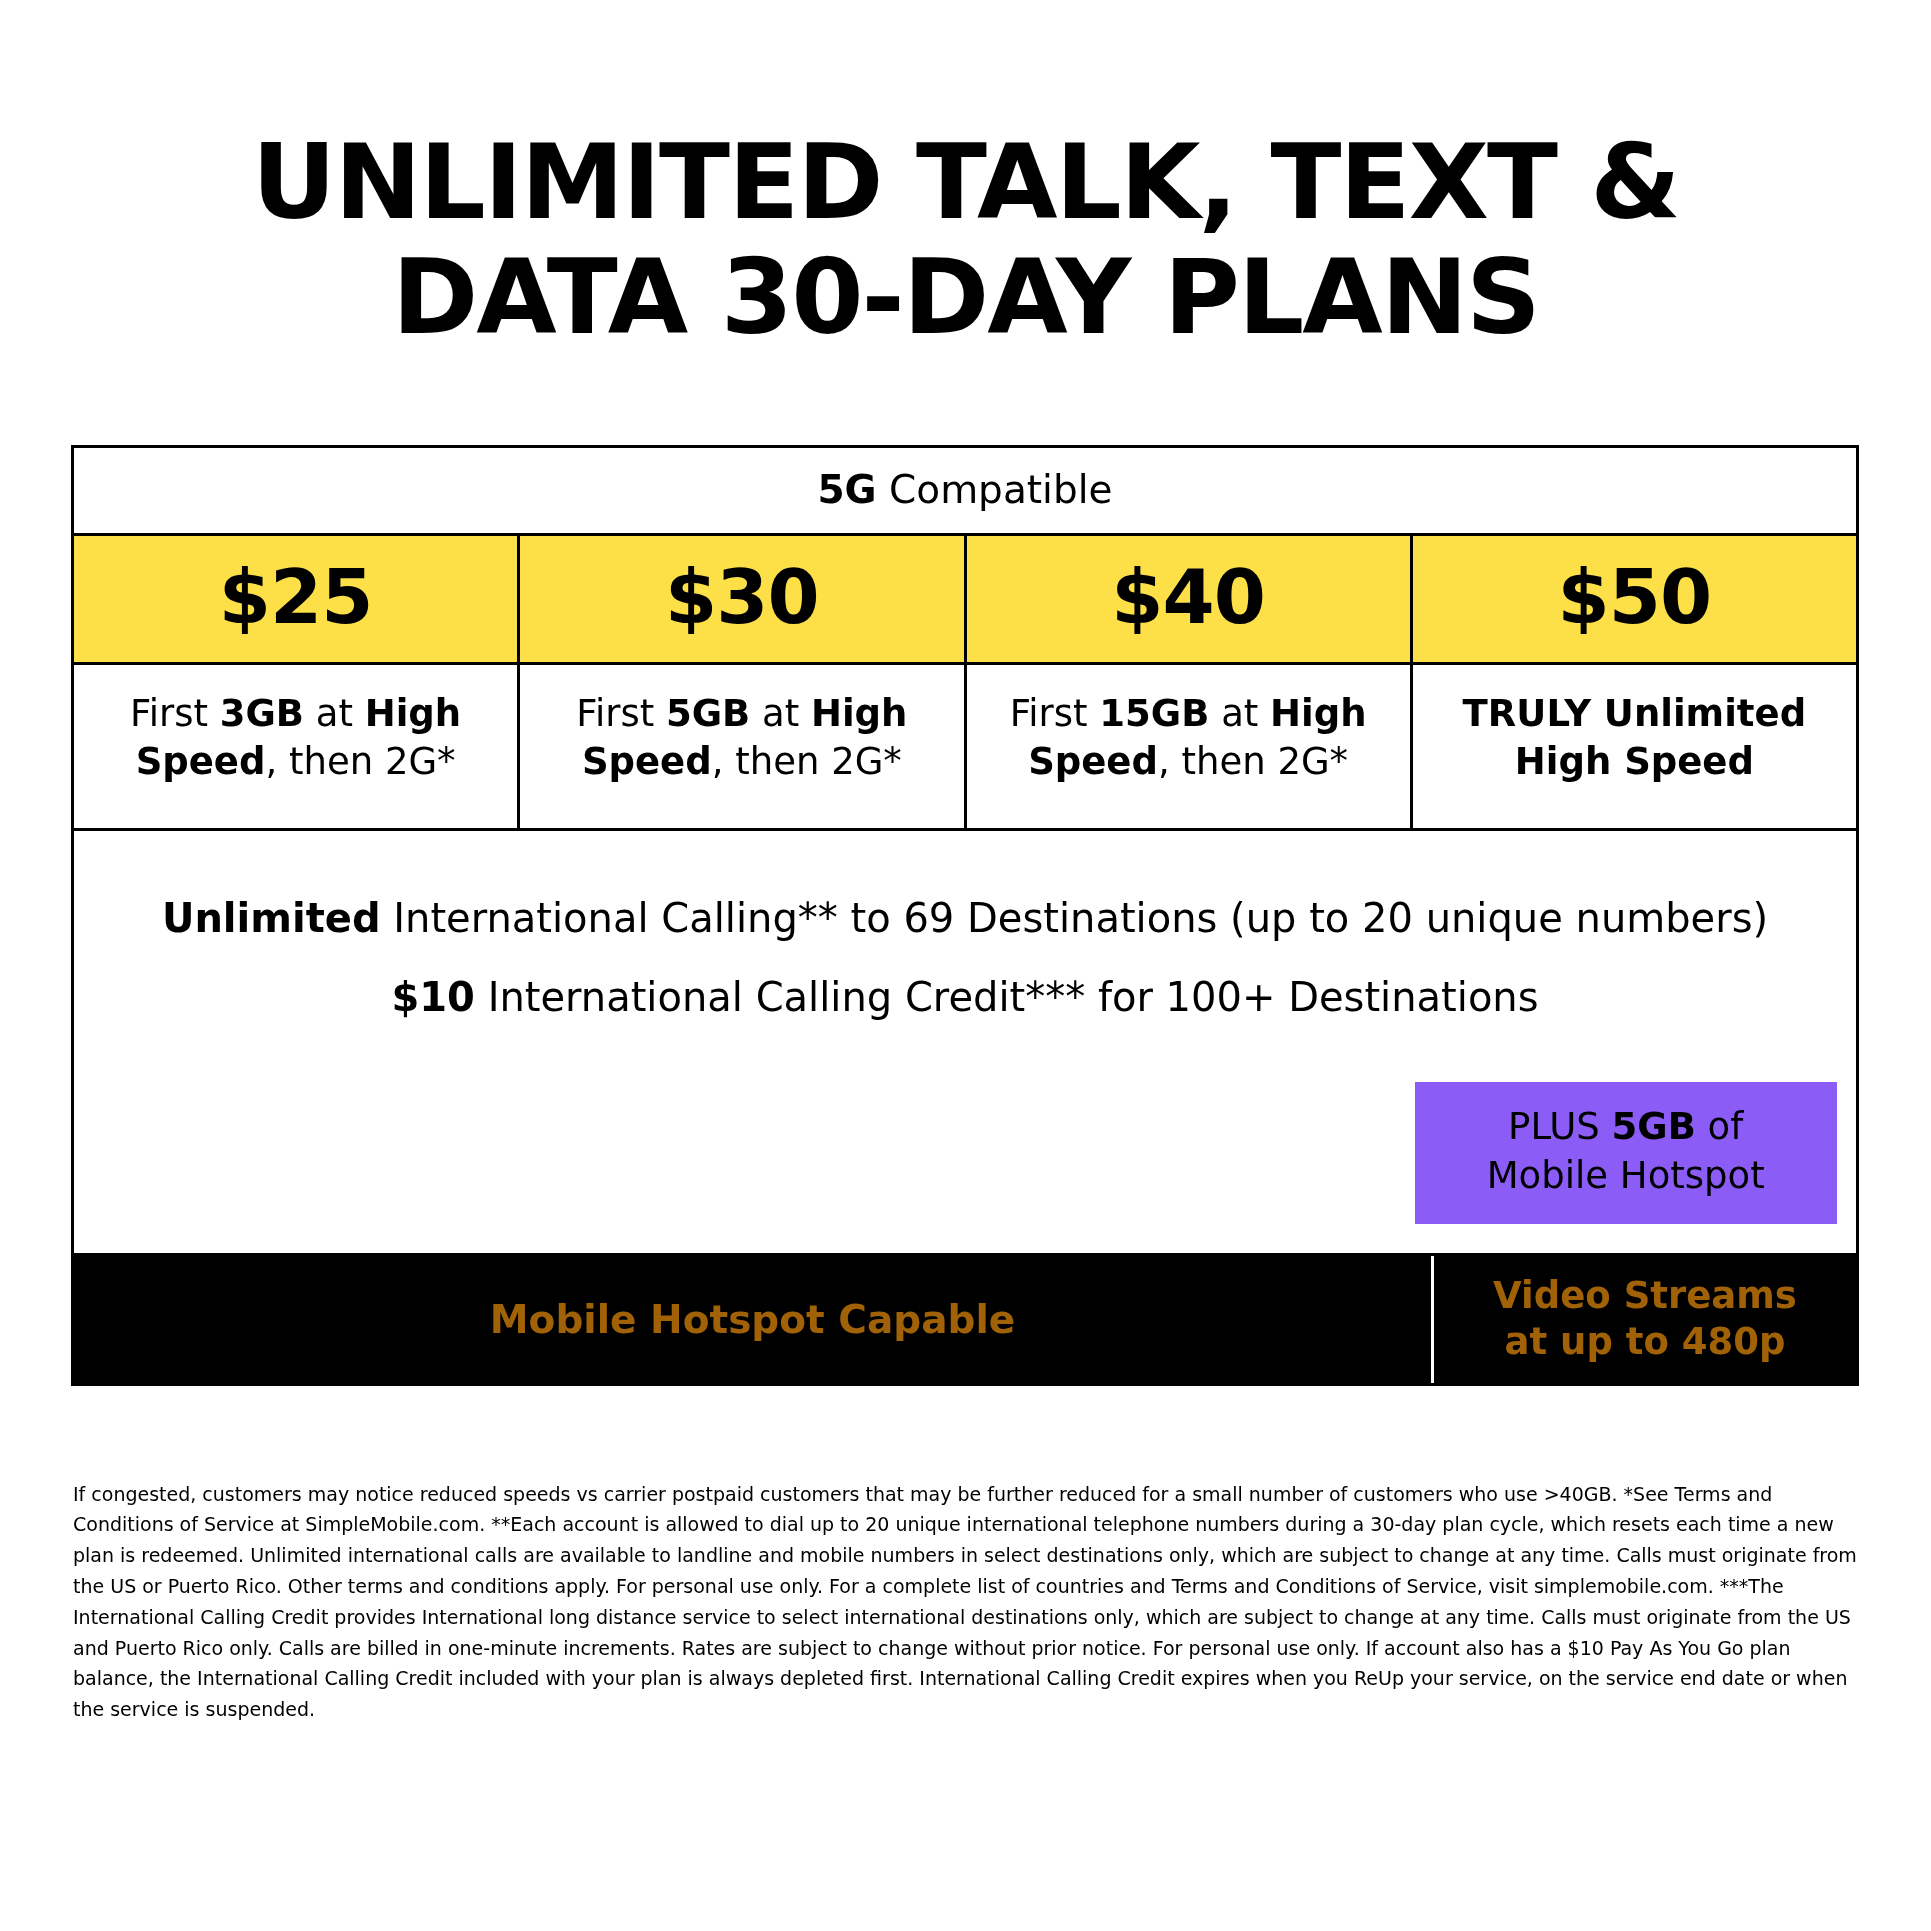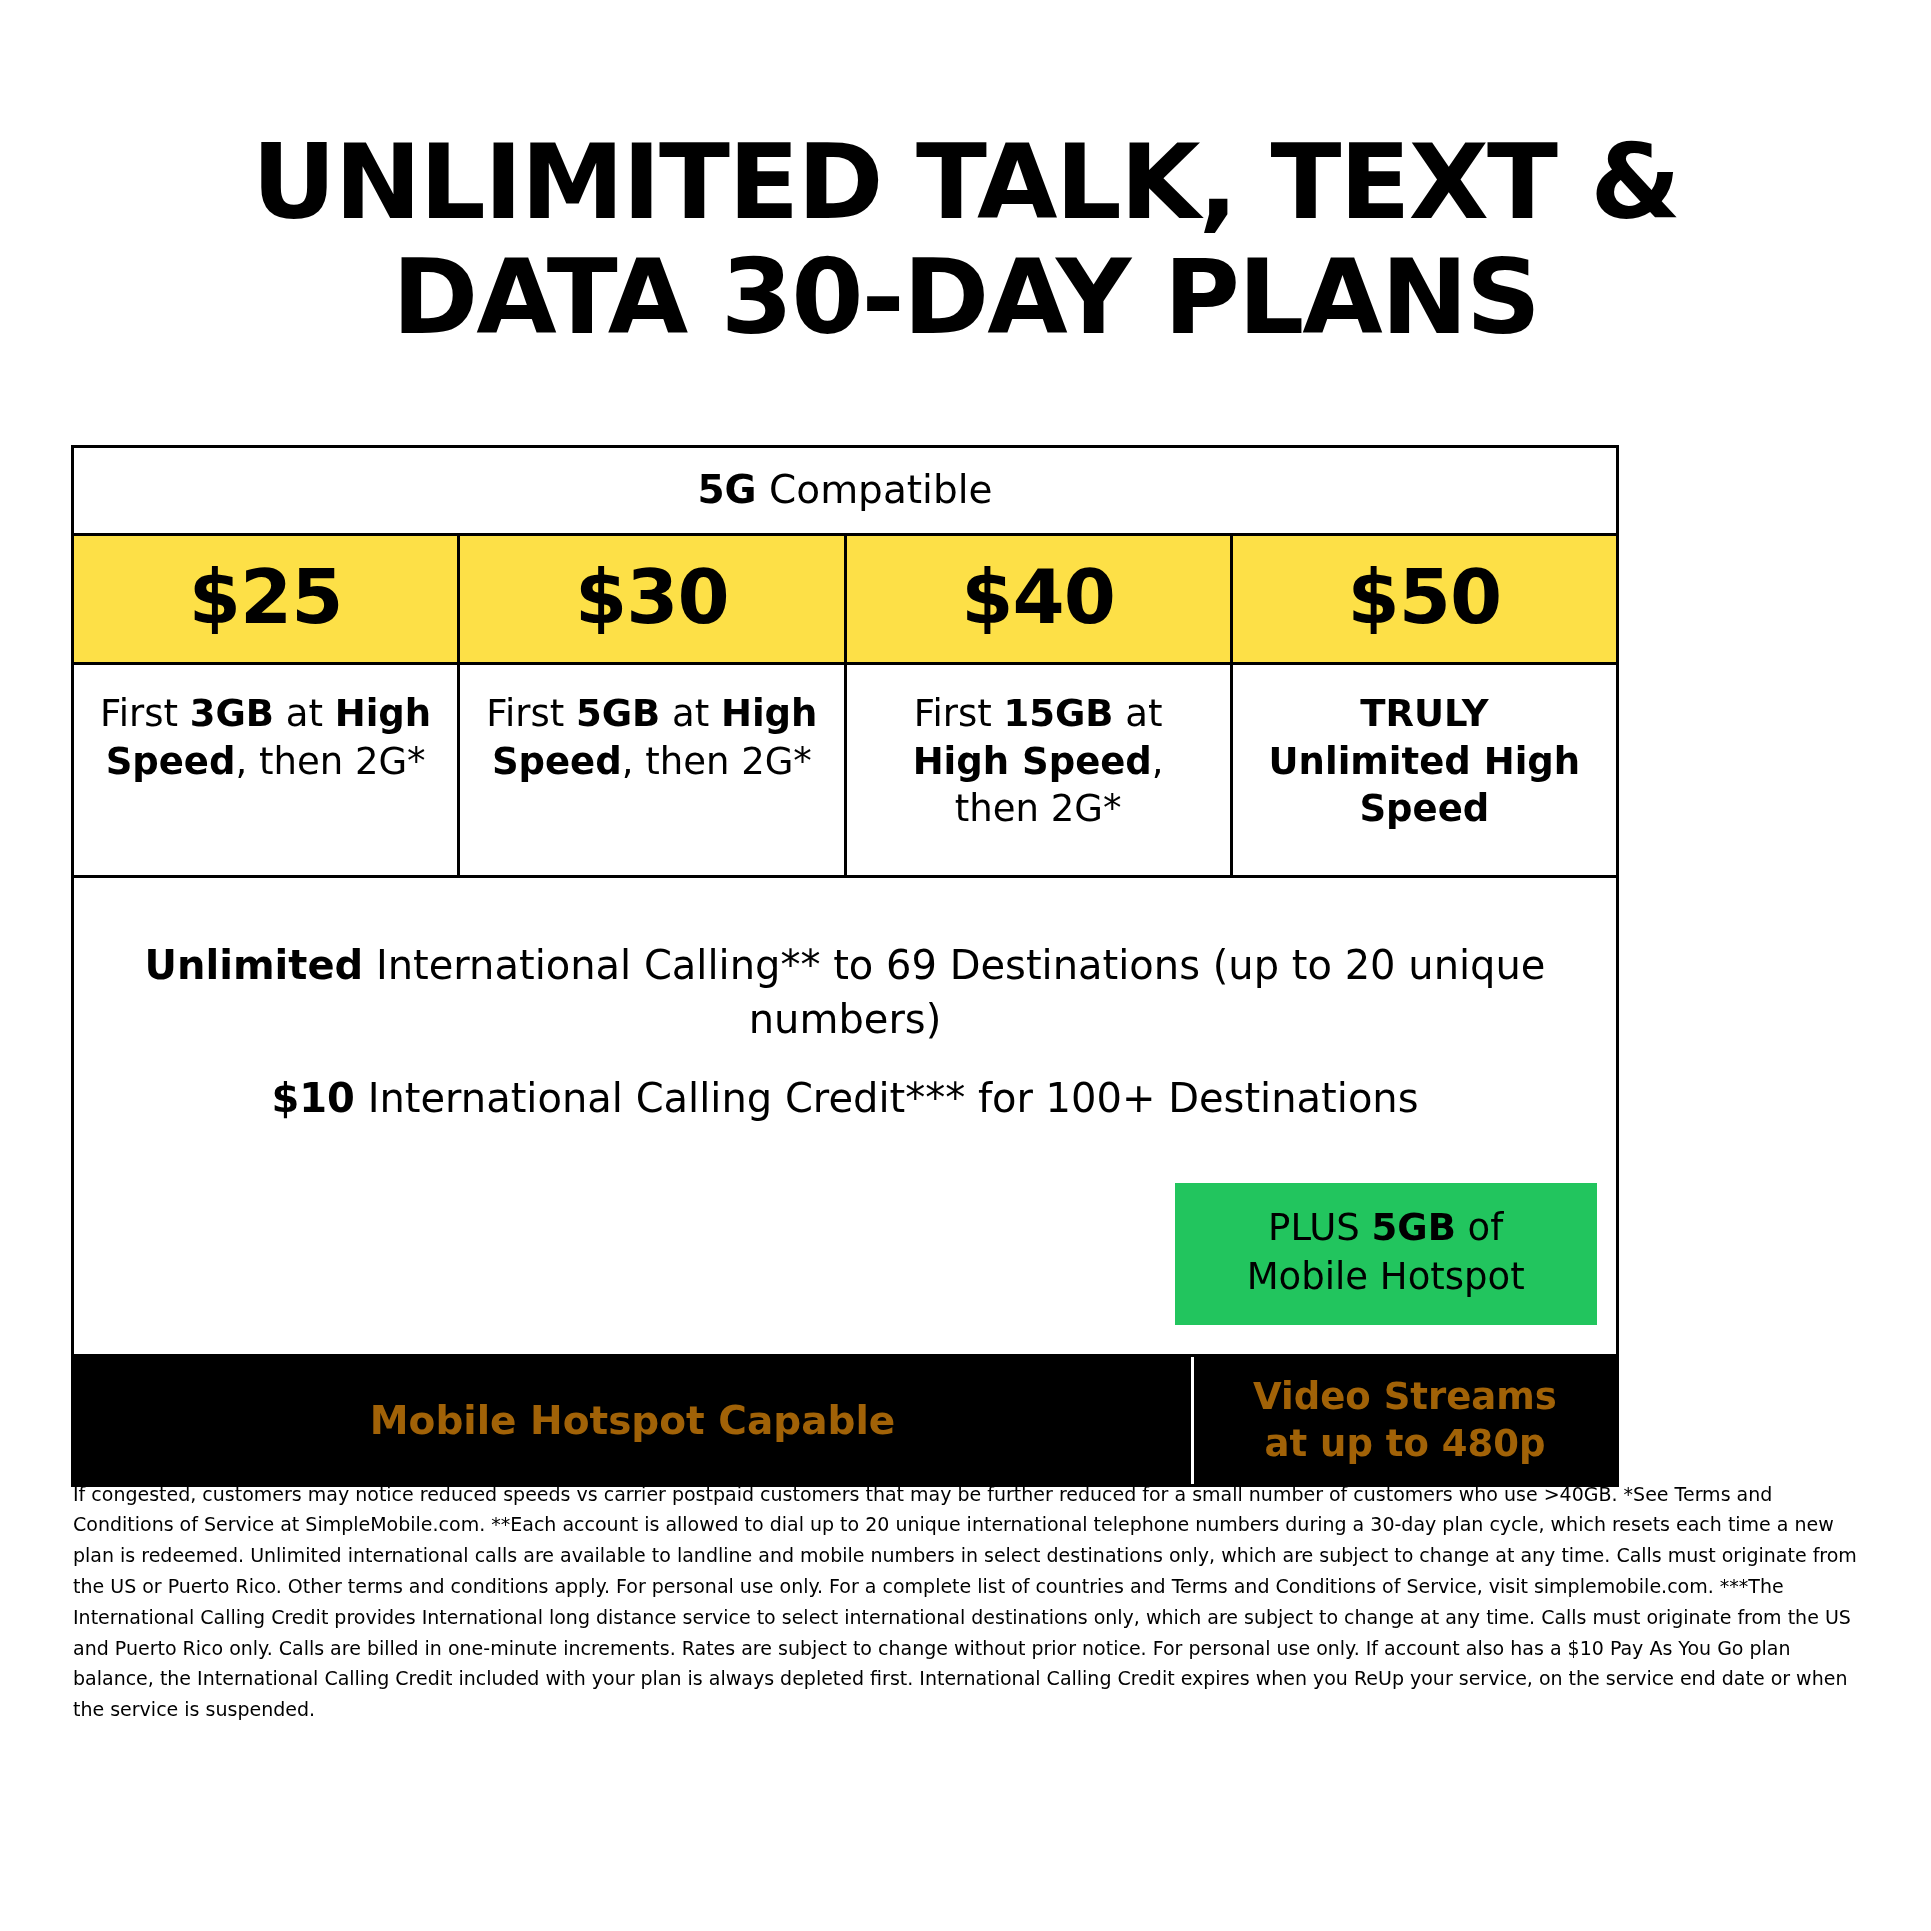--- a/index.html
+++ b/index.html
@@ -29,21 +29,21 @@
     padding-right: 58px;
   }
   .title .line { display: block; white-space: nowrap; }
   .title .line2 { margin-top: 5.8px; }
 
   
   .plan-table {
     position: absolute;
     left: 71px;
     top: 375px;
-    width: 1548px;
+    width: 1788px;
     border: 3.9px solid #000;
     background: #fff;
   }
 
   .row-5g {
     border-bottom: 3.9px solid #000;
     text-align: center;
     font-size: 39px;
     padding: 19.3px 0 21px;
     font-weight: 400;
@@ -97,21 +97,21 @@
   .intl-line:last-child { margin-bottom: 0; }
   .intl-line b { font-weight: 800; }
 
   .hotspot-promo-wrap {
     display: flex;
     justify-content: flex-end;
     margin-top: 58px;
   }
   .hotspot-promo {
     width: 422px;
-    background: #22c55e;
+    background: #8b5cf6;
     text-align: center;
     font-size: 37px;
     line-height: 1.32;
     padding: 21px 13.5px 23px;
     font-weight: 400;
   }
   .hotspot-promo b { font-weight: 800; }
 
   .black-row {
     display: flex;

